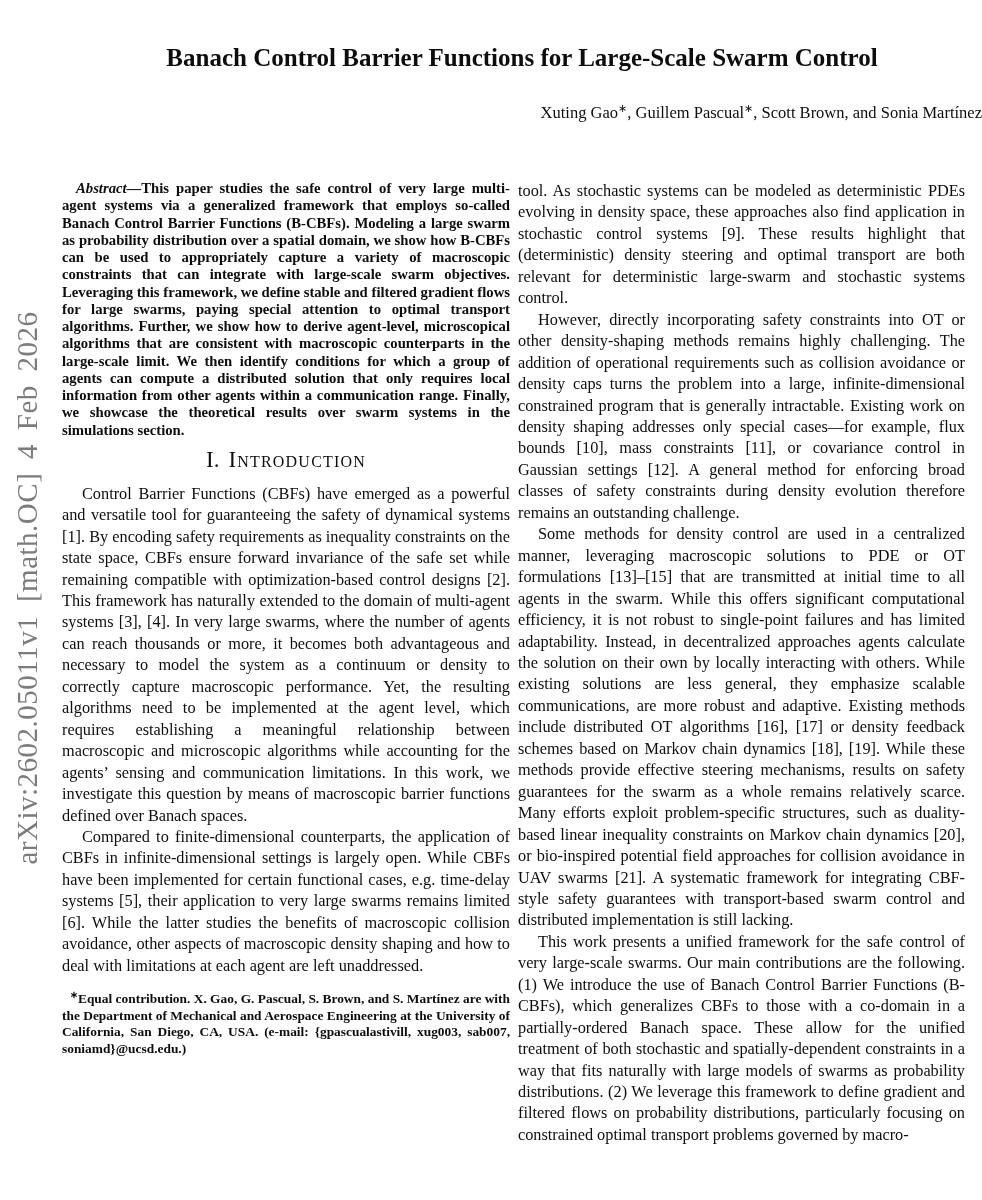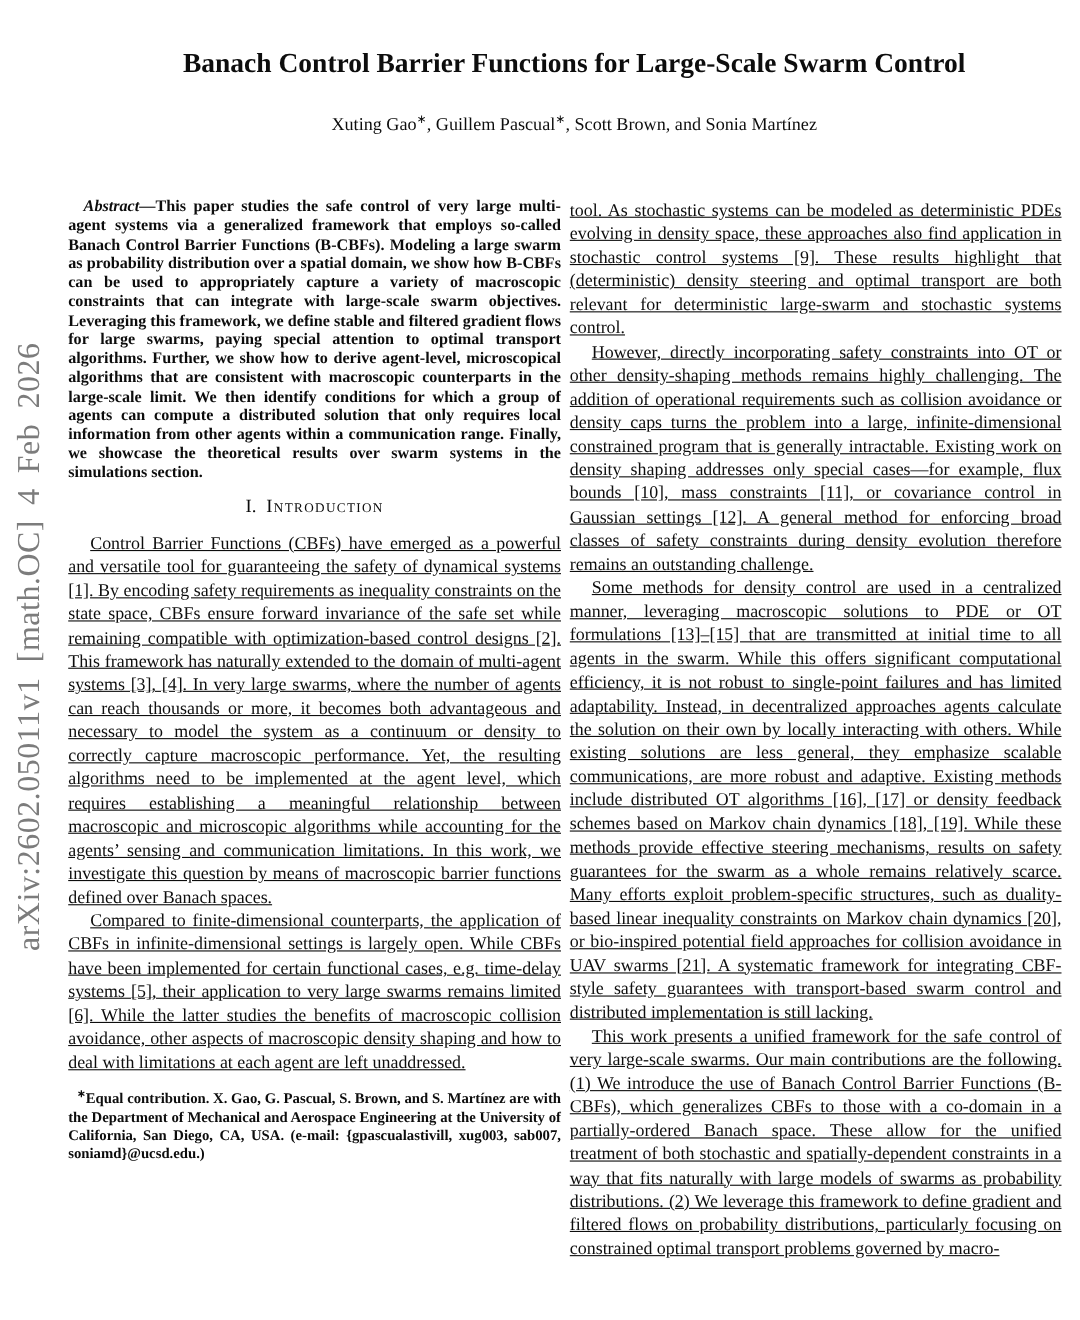--- a/index.html
+++ b/index.html
@@ -29,21 +29,21 @@
   }
   .title {
     margin: 0;
     text-align: center;
     font-size: 25px;
     line-height: 31px;
     font-weight: bold;
   }
   .authors {
     margin-top: 30px;
-    text-align: center;
+    text-align: right;
     font-size: 16.5px;
     line-height: 20px;
   }
   .authors sup { font-size: 11px; line-height: 0; }
   .cols {
     margin-top: 57px;
     display: flex;
     gap: 8px;
   }
   .col-left  { width: 448px; }
@@ -53,31 +53,30 @@
     font-size: 14.7px;
     line-height: 17.25px;
     font-weight: bold;
     text-align: justify;
     text-indent: 14px;
   }
   .abstract .ab-label { font-style: italic; }
   .section-heading {
     margin: 11px 0 13px 0;
     text-align: center;
-    font-size: 17px;
+    font-size: 23px;
     font-weight: normal;
     line-height: 20px;
   }
   .section-heading .sec-num { margin-right: 9px; }
   .section-heading .sc { font-variant: small-caps; letter-spacing: 1.2px; }
   .body-par {
     font-size: 16.3px;
     line-height: 21.45px;
     text-align: justify;
-    text-decoration: underline;
   }
   .indent { text-indent: 20px; }
   .footnote {
     margin-top: 15px;
     font-size: 13.4px;
     line-height: 16.6px;
     text-align: justify;
     text-indent: 8px;
     font-weight: bold;
   }

